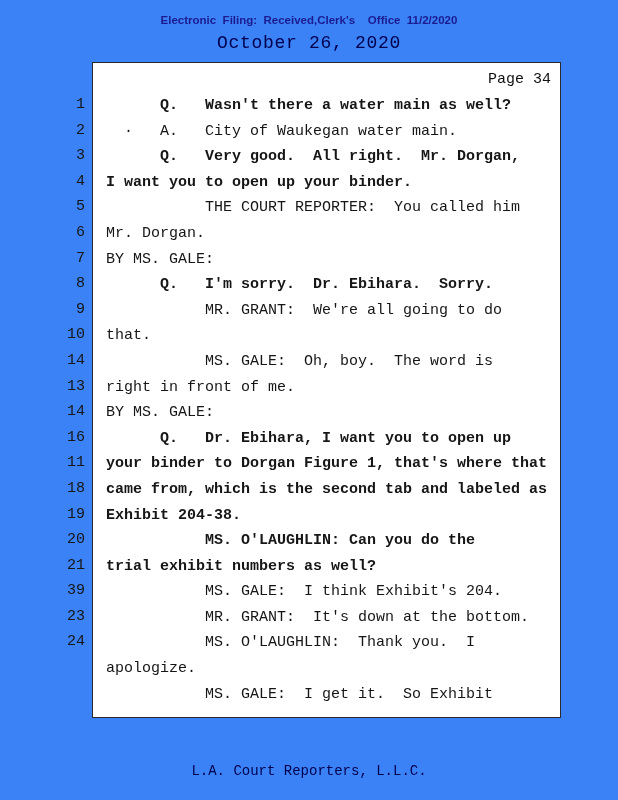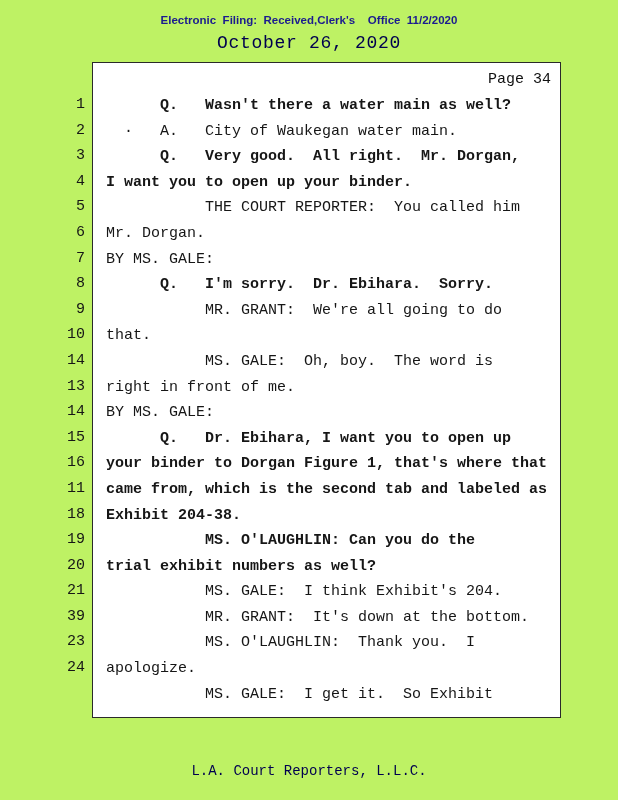--- a/index.html
+++ b/index.html
@@ -2,21 +2,21 @@
 <html><head>
 <meta charset="utf-8">
 <style>
   * { margin: 0; padding: 0; box-sizing: border-box; }
   html, body { background: #ffffff; }
   .canvas {
     position: relative;
     width: 618px;
     height: 800px;
     margin: 0 auto;
-    background: #bef264;
+    background: #3b82f6;
     overflow: hidden;
     font-family: "Liberation Mono", "DejaVu Sans Mono", monospace;
   }
   .stamp {
     position: absolute;
     top: 14px;
     left: 0;
     width: 100%;
     text-align: center;
     font-family: "Liberation Sans", sans-serif;
@@ -101,21 +101,20 @@
       <div class="num">4</div>
       <div class="num">5</div>
       <div class="num">6</div>
       <div class="num">7</div>
       <div class="num">8</div>
       <div class="num">9</div>
       <div class="num">10</div>
       <div class="num">14</div>
       <div class="num">13</div>
       <div class="num">14</div>
-      <div class="num">15</div>
       <div class="num">16</div>
       <div class="num">11</div>
       <div class="num">18</div>
       <div class="num">19</div>
       <div class="num">20</div>
       <div class="num">21</div>
       <div class="num">39</div>
       <div class="num">23</div>
       <div class="num">24</div>
     </div>

